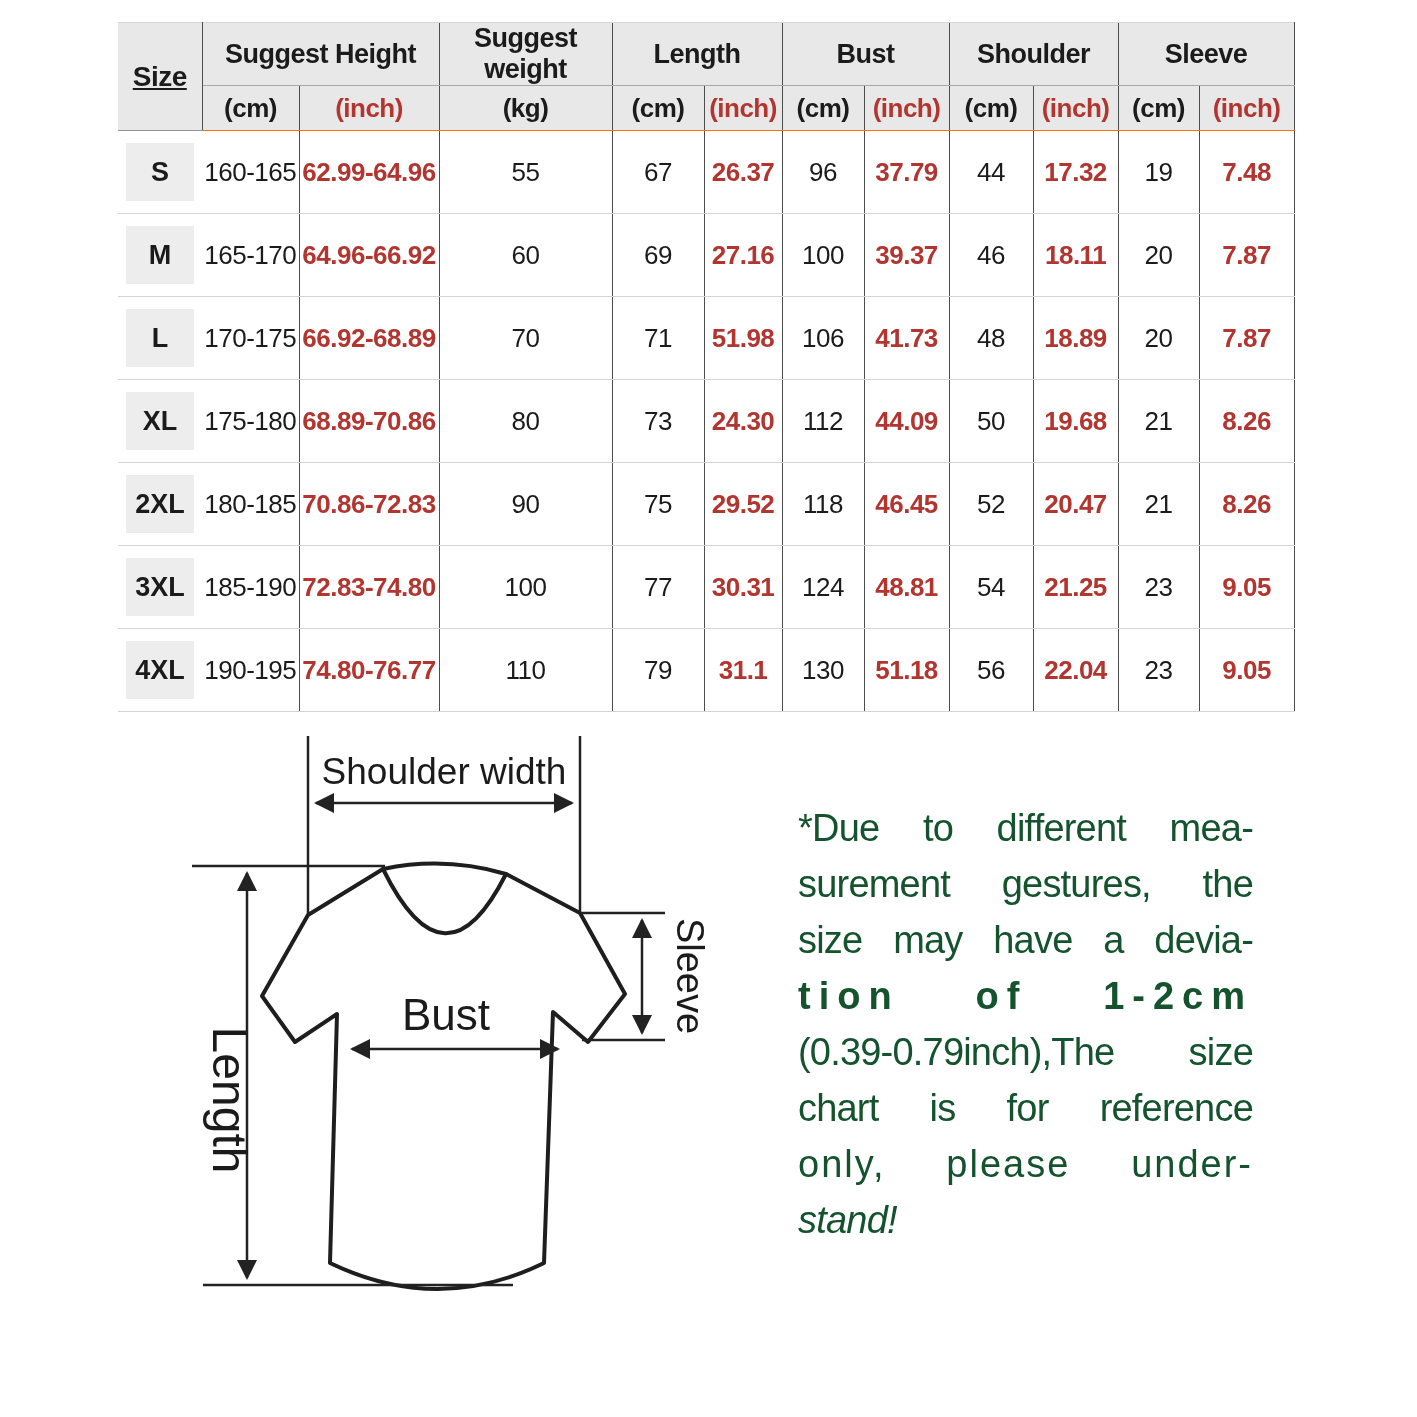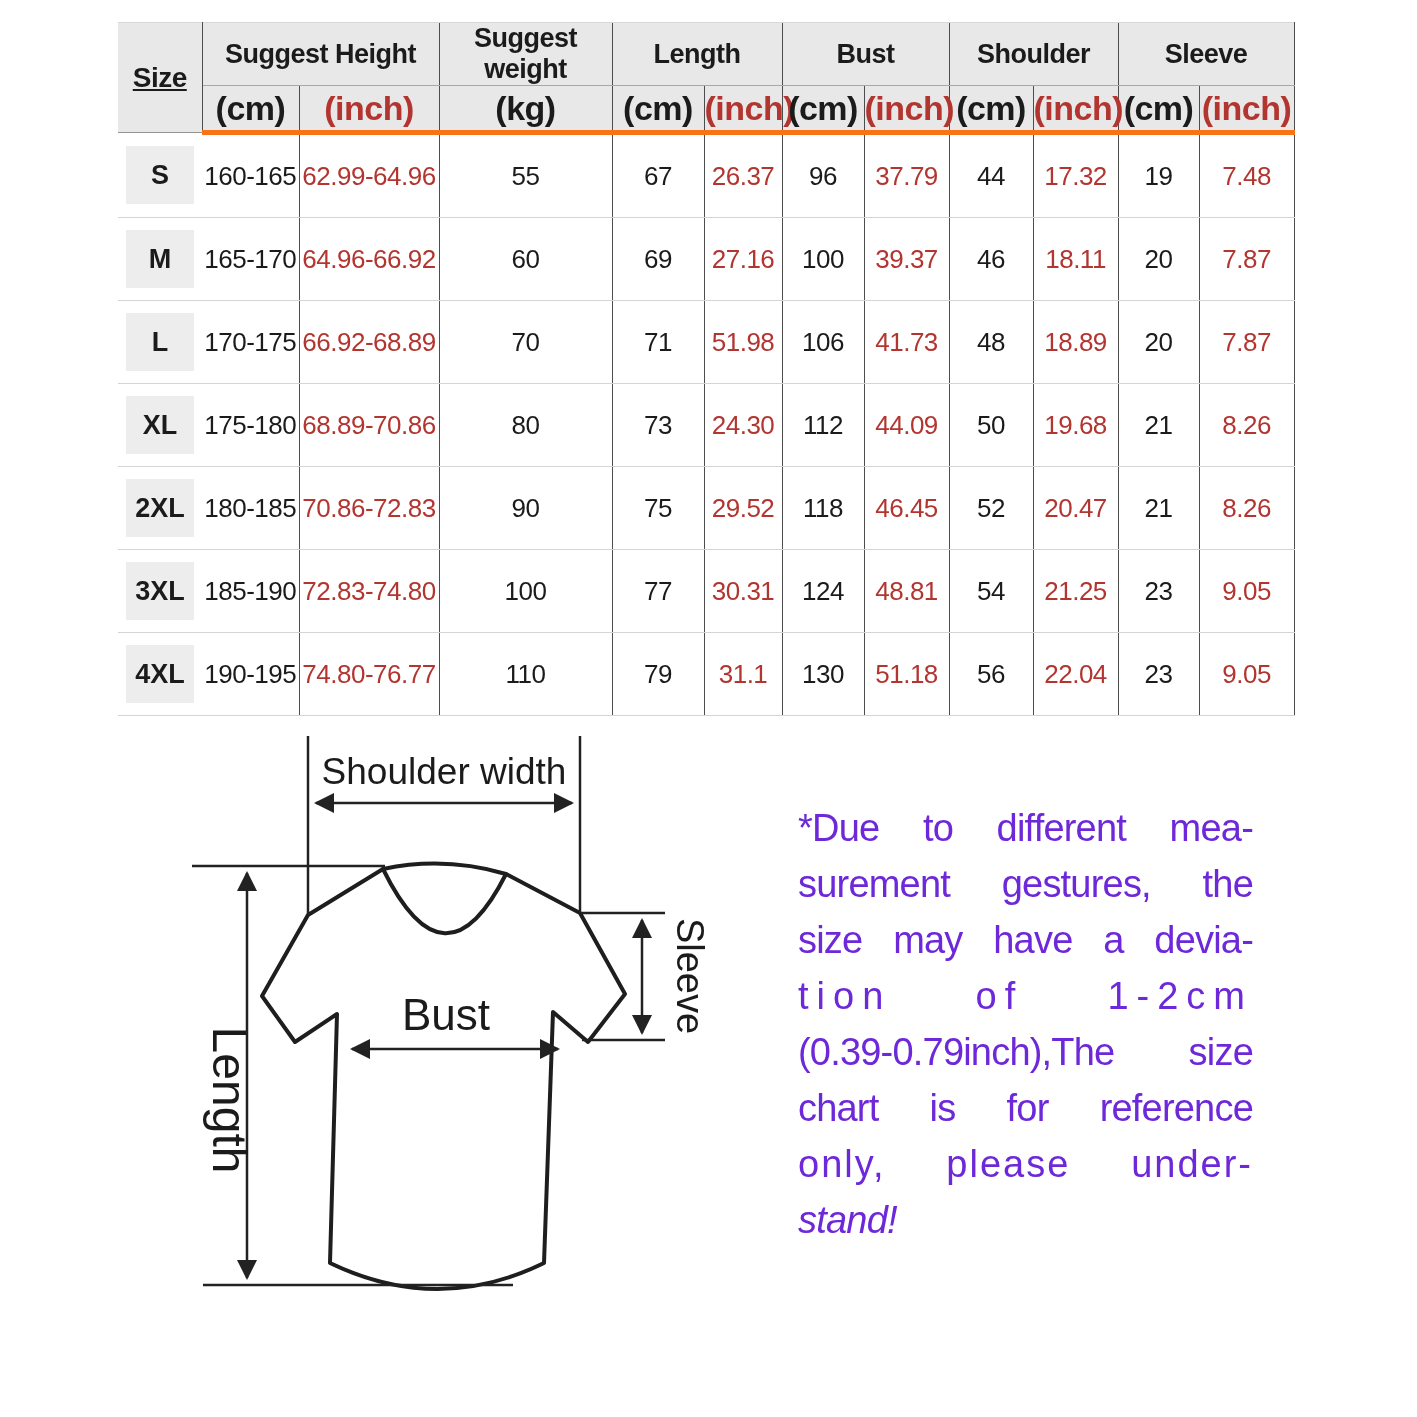--- a/index.html
+++ b/index.html
@@ -14,57 +14,57 @@
     position:absolute;left:118px;top:22px;width:1176px;
     border-collapse:collapse;table-layout:fixed;
   }
   .size-table th,.size-table td{padding:0;text-align:center;vertical-align:middle;}
   .size-table thead th{background:#e8e8e8;font-weight:700;}
   .group-row th{
     height:58px;font-size:27px;letter-spacing:-0.5px;
     border-left:1px solid #4d4d4d;border-bottom:1px solid #a8a8a8;border-top:1px solid #d8d8d8;
   }
   .units-row th{
-    height:44px;font-size:34px;letter-spacing:-0.5px;
-    border-left:1px solid #4d4d4d;border-bottom:5px solid #f97316;
+    height:44px;font-size:26px;letter-spacing:-0.5px;
+    border-left:1px solid #4d4d4d;border-bottom:1px solid #f97316;
   }
   th.size-head{
     border-left:none;border-right:1px solid #4d4d4d;border-bottom:1px solid #949494;
     font-size:28px;
     text-decoration:underline;
   }
   .size-table tbody td{
     height:82px;font-size:26px;letter-spacing:-0.5px;background:#ffffff;
     border-left:1px solid #4d4d4d;border-bottom:1px solid #d4d4d4;
   }
   .size-table tbody td.size-cell{border-left:none;}
   .size-table tbody td.no-left{border-left:none;margin-left:36px;}
   .size-table tbody td:last-child,
   .group-row th:last-child,
   .units-row th:last-child{border-right:1px solid #4d4d4d;}
-  .red{color:#b23530;}
+  .red{color:#b23530;font-weight:bold;}
   .size-box{
     display:block;margin:12px 8px;height:58px;line-height:58px;
     background:#ededed;font-weight:700;font-size:27px;letter-spacing:0;
   }
 
   
   .diagram{position:absolute;left:130px;top:710px;width:680px;height:680px;}
   .diagram line{stroke:#222222;stroke-width:2.5;}
   .diagram .shirt{fill:none;stroke:#1e1e1e;stroke-width:4;stroke-linejoin:round;stroke-linecap:round;}
   .diagram text{fill:#1b1b1b;font-family:"Liberation Sans","DejaVu Sans",sans-serif;font-weight:500;}
 
   
   .note{
     position:absolute;left:798px;top:800px;width:455px;
-    font-size:38px;line-height:56px;letter-spacing:-0.8px;color:#6d28d9;
+    font-size:38px;line-height:56px;letter-spacing:-0.8px;color:#14532d;
   }
   .note-line{text-align:justify;text-align-last:justify;}
   .note-line.spread{letter-spacing:2px;}
-  .note-line.spread-wide{letter-spacing:8px;}
+  .note-line.spread-wide{letter-spacing:8px;font-weight:bold;}
   .note-line.last{text-align:left;text-align-last:left;font-style:italic;}
 </style>
 </head>
 <body>
 
 <table class="size-table">
   <colgroup>
     <col style="width:84px">
       <col style="width:97px">
       <col style="width:140px">

